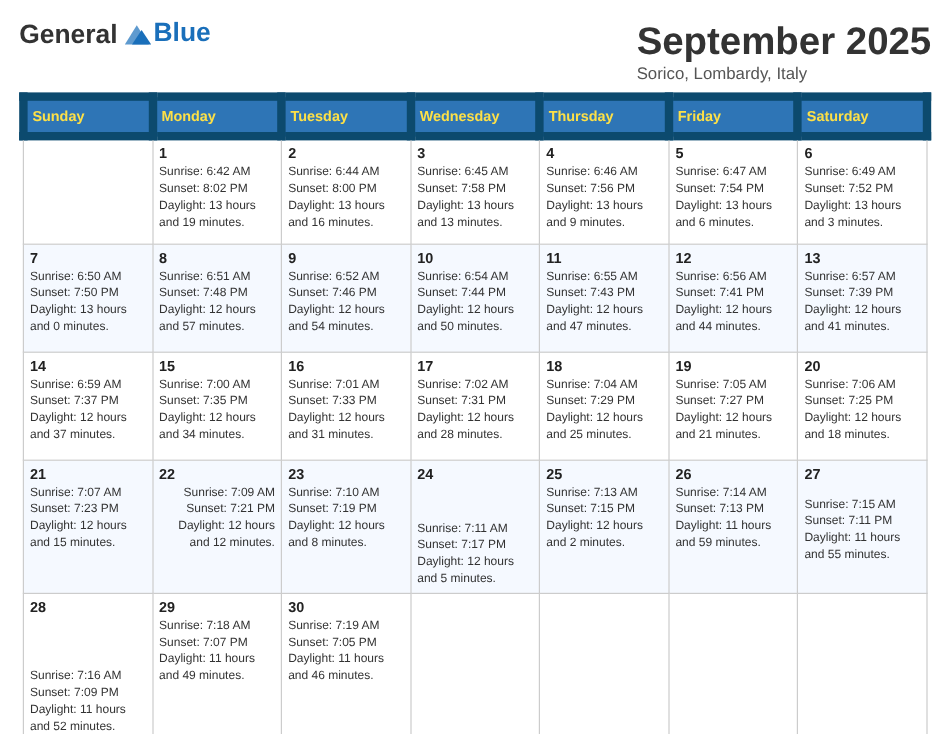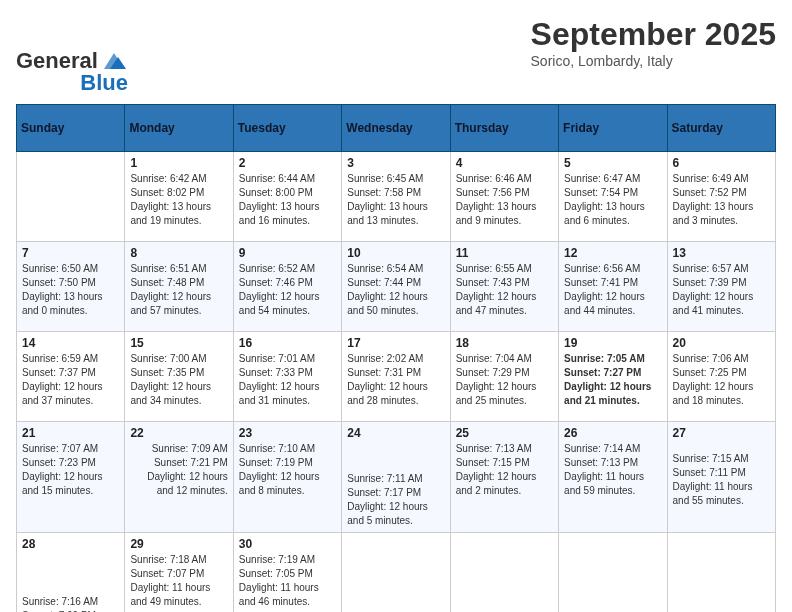--- a/index.html
+++ b/index.html
@@ -11,49 +11,48 @@
       padding: 16px;
     }
     .header {
       display: flex;
       justify-content: space-between;
       align-items: flex-start;
       margin-bottom: 8px;
     }
     .logo {
       display: flex;
-      flex-direction: column;
-      align-items: flex-end;
-      margin-top: 32px;
+      flex-direction: row;
+      align-items: center;
     }
     .title-area {
       text-align: left;
     }
     .month-title {
       font-size: 32px;
       font-weight: bold;
       color: #333;
     }
     .subtitle {
       font-size: 14px;
       color: #555;
     }
     table {
       width: 100%;
       border-collapse: collapse;
       font-size: 11px;
     }
     thead th {
       background-color: #2e75b6;
-      color: #0f172a;
-      padding: 16px 4px;
+      color: #fde047;
+      padding: 6px 4px;
       text-align: left;
       font-size: 12px;
       font-weight: bold;
-      border: 1px solid #0c4a6e;
+      border: 7px solid #0c4a6e;
     }
     tbody td {
       border: 1px solid #ccc;
       vertical-align: top;
       padding: 4px 5px;
       width: calc(100% / 7);
       min-height: 80px;
       height: 90px;
     }
     tbody tr:nth-child(odd) td {
@@ -221,35 +220,35 @@
         </td>
         <td>
           <div class="day-number">16</div>
           <div class="day-info" style="white-space: pre-line;">Sunrise: 7:01 AM
 Sunset: 7:33 PM
 Daylight: 12 hours
 and 31 minutes.</div>
         </td>
         <td>
           <div class="day-number">17</div>
-          <div class="day-info" style="white-space: pre-line;">Sunrise: 2:02 AM
+          <div class="day-info" style="white-space: pre-line;">Sunrise: 7:02 AM
 Sunset: 7:31 PM
 Daylight: 12 hours
 and 28 minutes.</div>
         </td>
         <td>
           <div class="day-number">18</div>
           <div class="day-info" style="white-space: pre-line;">Sunrise: 7:04 AM
 Sunset: 7:29 PM
 Daylight: 12 hours
 and 25 minutes.</div>
         </td>
         <td>
           <div class="day-number">19</div>
-          <div class="day-info" style="white-space: pre-line; font-weight: bold;">Sunrise: 7:05 AM
+          <div class="day-info" style="white-space: pre-line;">Sunrise: 7:05 AM
 Sunset: 7:27 PM
 Daylight: 12 hours
 and 21 minutes.</div>
         </td>
         <td>
           <div class="day-number">20</div>
           <div class="day-info" style="white-space: pre-line;">Sunrise: 7:06 AM
 Sunset: 7:25 PM
 Daylight: 12 hours
 and 18 minutes.</div>

